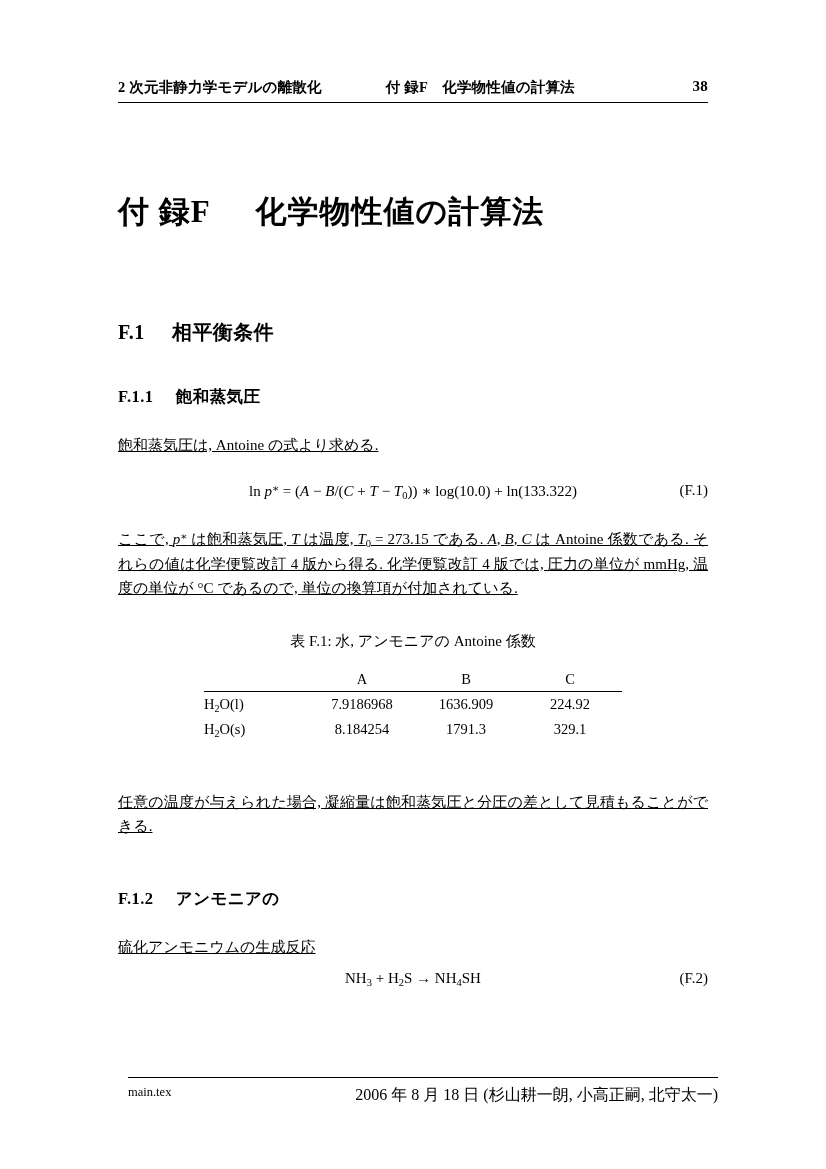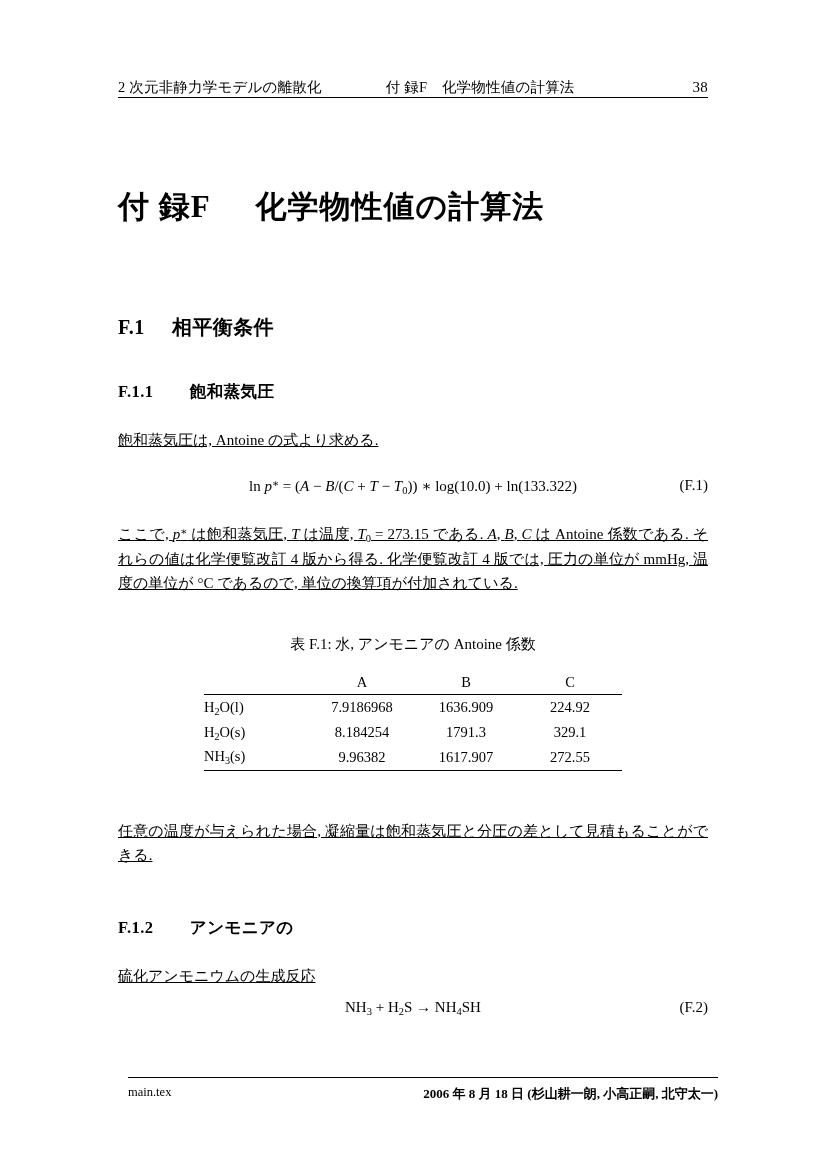--- a/index.html
+++ b/index.html
@@ -22,23 +22,24 @@
   .content {
     position: absolute;
     left: 118px;
     top: 78px;
     width: 590px;
   }
 
   
   .runhead {
     display: flex;
-    align-items: center;
+    align-items: flex-start;
     font-size: 14.5px;
-    font-weight: normal;
+    font-weight: bold;
+    padding-bottom: 5px;
     border-bottom: 1.1px solid #000;
     letter-spacing: 0.2px;
   }
   .runhead .rh-left { white-space: nowrap; }
   .runhead .rh-mid {
     margin-left: 64px;
     white-space: nowrap;
   }
   .runhead .rh-page {
     margin-left: auto;
@@ -62,21 +63,21 @@
     letter-spacing: 0.4px;
   }
   h2.section .num { margin-right: 22px; }
 
   h3.subsection {
     font-size: 16.5px;
     font-weight: bold;
     margin: 40px 0 0 0;
     letter-spacing: 0.4px;
   }
-  h3.subsection .num { margin-right: 32px; }
+  h3.subsection .num { margin-right: 18px; }
 
   p.body {
     font-size: 15px;
     line-height: 1.62;
     margin: 25px 0 0 0;
     text-align: justify;
     text-justify: inter-ideograph;
     text-decoration: underline;
   }
 
@@ -97,21 +98,21 @@
     font-size: 15px;
   }
   .mi { font-style: italic; }
   .mrm { font-style: normal; }
   sub.s { font-size: 0.7em; vertical-align: -0.28em; }
   sup.s { font-size: 0.7em; vertical-align: 0.42em; }
   .star { font-style: normal; }
 
   
   .table-block {
-    margin-top: 40px;
+    margin-top: 32px;
     text-align: center;
   }
   .table-caption {
     font-size: 15px;
     margin-bottom: 16px;
   }
   table.antoine {
     border-collapse: collapse;
     margin: 0 auto;
     font-size: 14.5px;
@@ -141,22 +142,21 @@
     width: 590px;
     border-top: 1.1px solid #000;
     padding-top: 7px;
     font-size: 12.5px;
     display: flex;
   }
   .footer .f-left { white-space: nowrap; }
   .footer .f-right {
     margin-left: auto;
     white-space: nowrap;
-    font-size: 13px;
-    font-weight: bold;
+    font-size: 16px;
   }
 </style>
 </head>
 <body>
 
 <div class="page">
 
   <div class="content">
 
     <div class="runhead">
@@ -206,26 +206,20 @@
             <td class="col">7.9186968</td>
             <td class="col">1636.909</td>
             <td class="col">224.92</td>
           </tr>
           <tr>
             <td class="lab">H<sub class="s">2</sub>O(s)</td>
             <td class="col">8.184254</td>
             <td class="col">1791.3</td>
             <td class="col">329.1</td>
           </tr>
-          <tr class="hrule-bot">
-            <td class="lab">NH<sub class="s">3</sub>(s)</td>
-            <td class="col">9.96382</td>
-            <td class="col">1617.907</td>
-            <td class="col">272.55</td>
-          </tr>
         </tbody>
       </table>
     </div>
 
     <p class="body" style="margin-top:48px;">任意の温度が与えられた場合, 凝縮量は飽和蒸気圧と分圧の差として見積もることができる.</p>
 
     <h3 class="subsection" style="margin-top:50px;">
       <span class="num">F.1.2</span>
       <span>アンモニアの</span>
     </h3>

